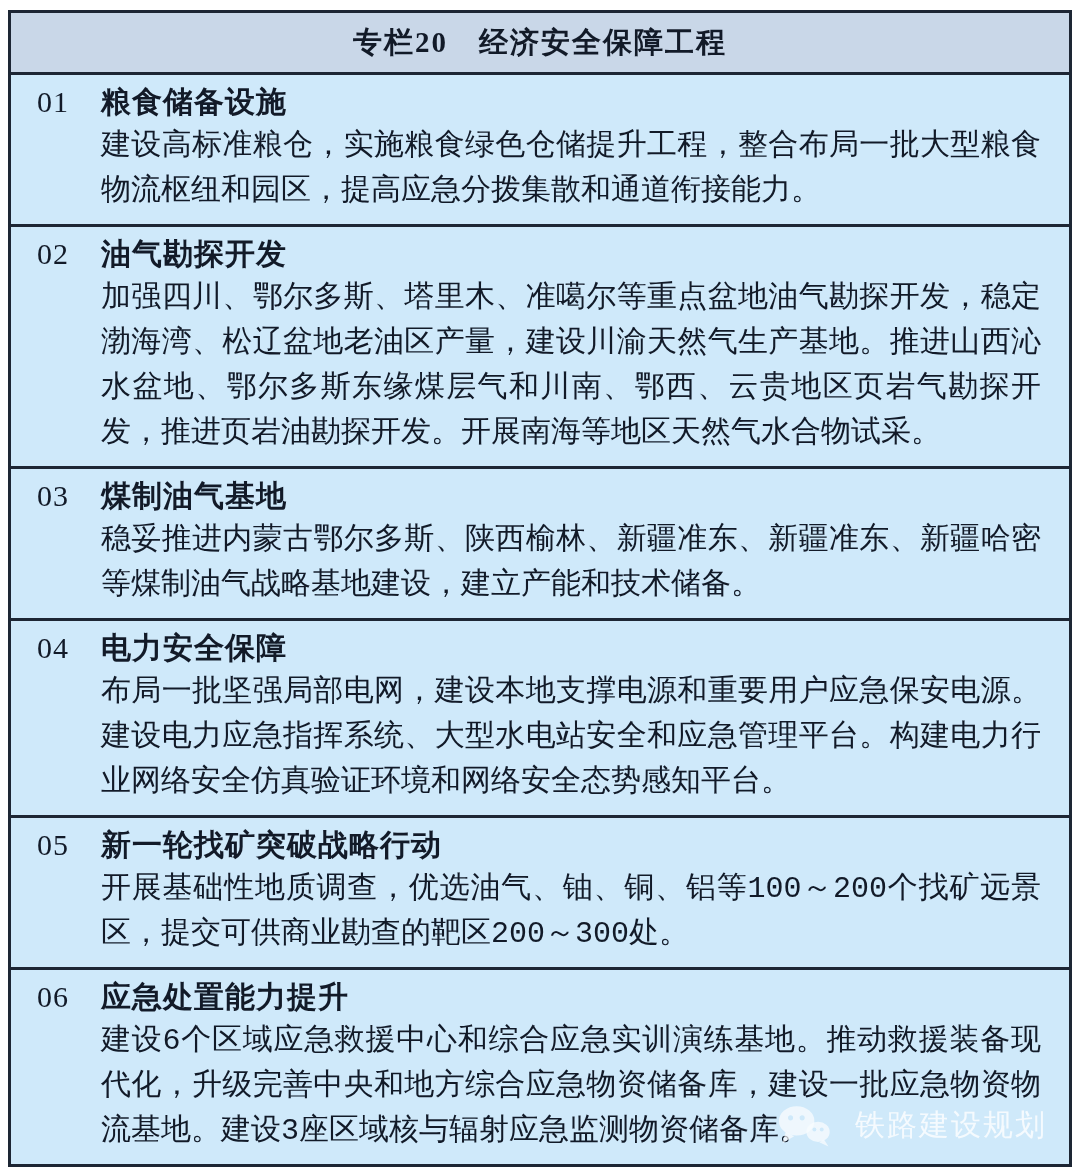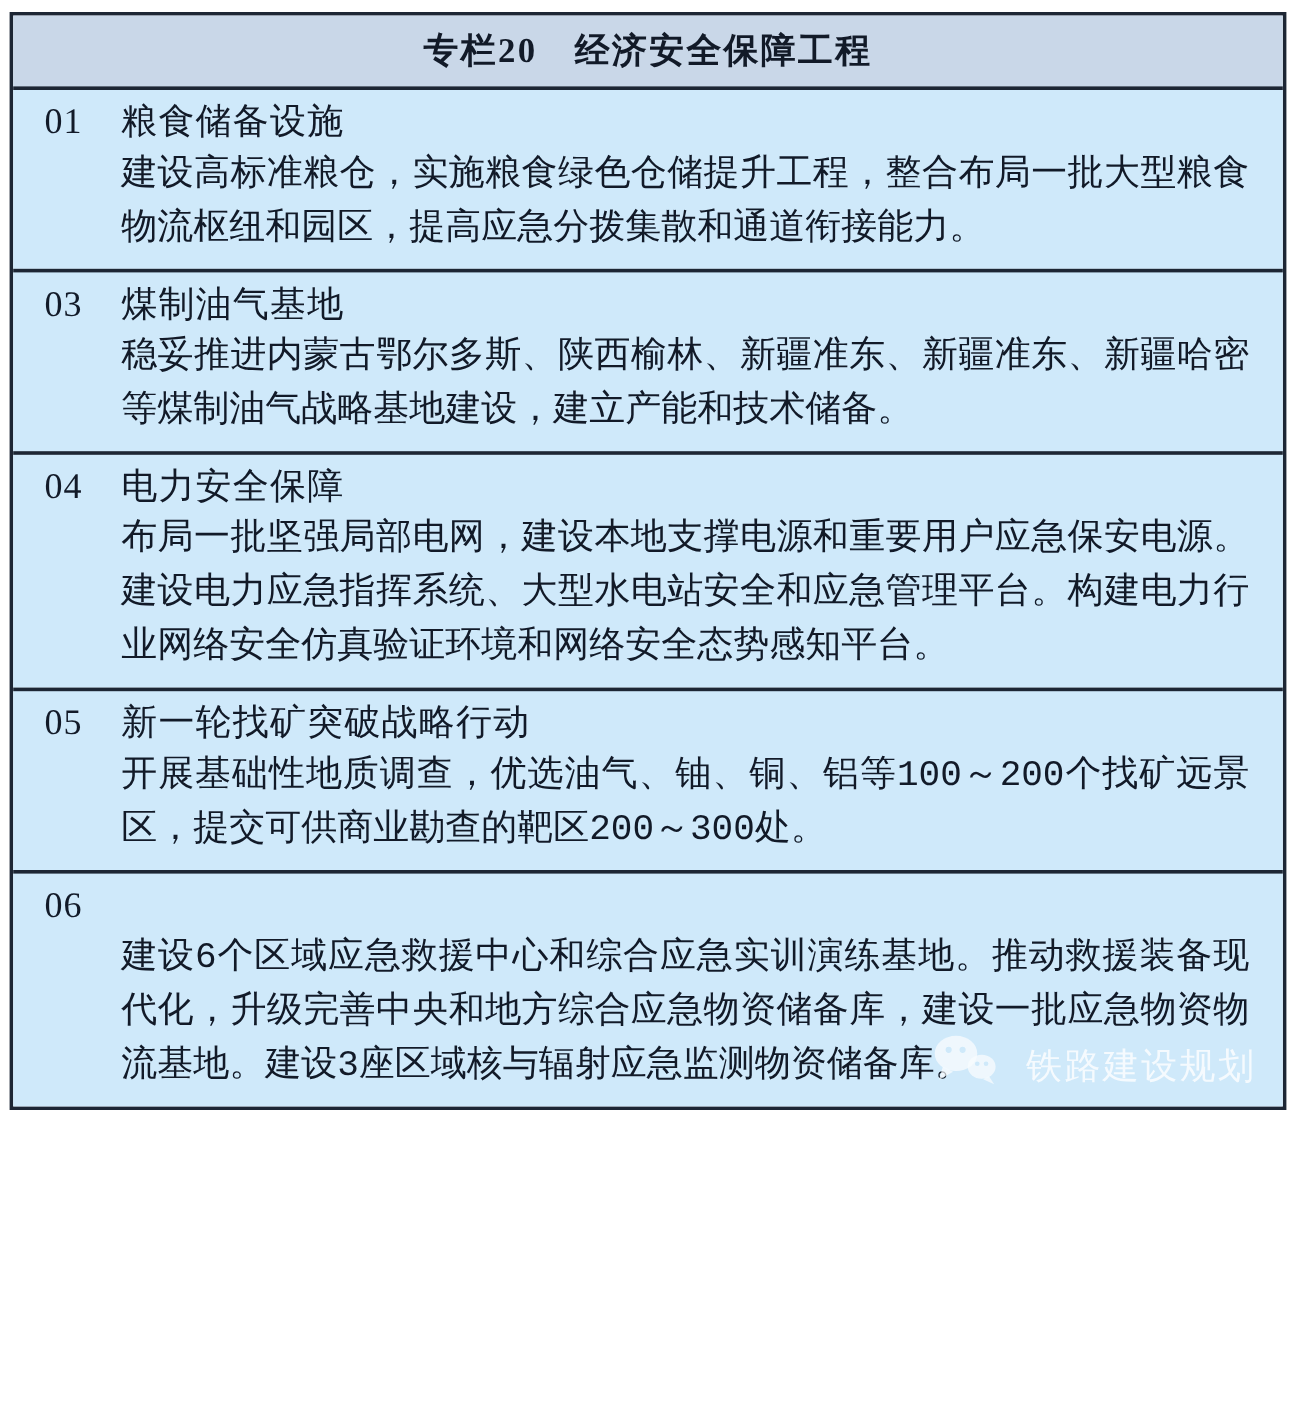--- a/index.html
+++ b/index.html
@@ -44,35 +44,34 @@
   .sec-head{
     display:flex;
   }
   .sec-num{
     width:44px;
     flex:0 0 auto;
     margin-right:20px;
     letter-spacing:1px;
   }
   .sec-title{
-    font-weight:normal;
+    font-weight:bold;
     letter-spacing:1px;
   }
   .sec-body{
     margin-left:64px;
     text-align:justify;
     text-justify:inter-ideograph;
     font-family:Liberation Mono, monospace;
   }
   .watermark{
     position:absolute;
     right:22px;
     bottom:8px;
     display:flex;
-    align-items:center;
     gap:24px;
     color:var(--watermark-color);
     font-size:30px;
     letter-spacing:2px;
     pointer-events:none;
   }
   .wechat-icon{display:inline-block;opacity:.85;}
 </style>
 </head>
 <body>
@@ -84,20 +83,27 @@
   </div>
 
   <div class="section">
     <div class="sec-head">
       <span class="sec-num">01</span>
       <span class="sec-title">粮食储备设施</span>
     </div>
     <div class="sec-body">建设高标准粮仓，实施粮食绿色仓储提升工程，整合布局一批大型粮食物流枢纽和园区，提高应急分拨集散和通道衔接能力。</div>
   </div>
 
+  <div class="section">
+    <div class="sec-head">
+      <span class="sec-num">02</span>
+      <span class="sec-title">油气勘探开发</span>
+    </div>
+    <div class="sec-body">加强四川、鄂尔多斯、塔里木、准噶尔等重点盆地油气勘探开发，稳定渤海湾、松辽盆地老油区产量，建设川渝天然气生产基地。推进山西沁水盆地、鄂尔多斯东缘煤层气和川南、鄂西、云贵地区页岩气勘探开发，推进页岩油勘探开发。开展南海等地区天然气水合物试采。</div>
+  </div>
 
   <div class="section">
     <div class="sec-head">
       <span class="sec-num">03</span>
       <span class="sec-title">煤制油气基地</span>
     </div>
     <div class="sec-body">稳妥推进内蒙古鄂尔多斯、陕西榆林、新疆准东、新疆准东、新疆哈密等煤制油气战略基地建设，建立产能和技术储备。</div>
   </div>
 
   <div class="section">
@@ -112,20 +118,21 @@
     <div class="sec-head">
       <span class="sec-num">05</span>
       <span class="sec-title">新一轮找矿突破战略行动</span>
     </div>
     <div class="sec-body">开展基础性地质调查，优选油气、铀、铜、铝等100～200个找矿远景区，提交可供商业勘查的靶区200～300处。</div>
   </div>
 
   <div class="section">
     <div class="sec-head">
       <span class="sec-num">06</span>
+      <span class="sec-title">应急处置能力提升</span>
     </div>
     <div class="sec-body">建设6个区域应急救援中心和综合应急实训演练基地。推动救援装备现代化，升级完善中央和地方综合应急物资储备库，建设一批应急物资物流基地。建设3座区域核与辐射应急监测物资储备库。</div>
   </div>
 
   <div class="watermark">
     <span class="wechat-icon">
       <svg width="54" height="44" viewBox="0 0 44 36" aria-hidden="true">
         <ellipse cx="16" cy="13" rx="14.5" ry="12" fill="rgba(255,255,255,0.78)"></ellipse>
         <polygon points="7,22 4.5,31 14,25.5" fill="rgba(255,255,255,0.78)"></polygon>
         <circle cx="11" cy="10.5" r="2.1" fill="#cfe9fa"></circle>

